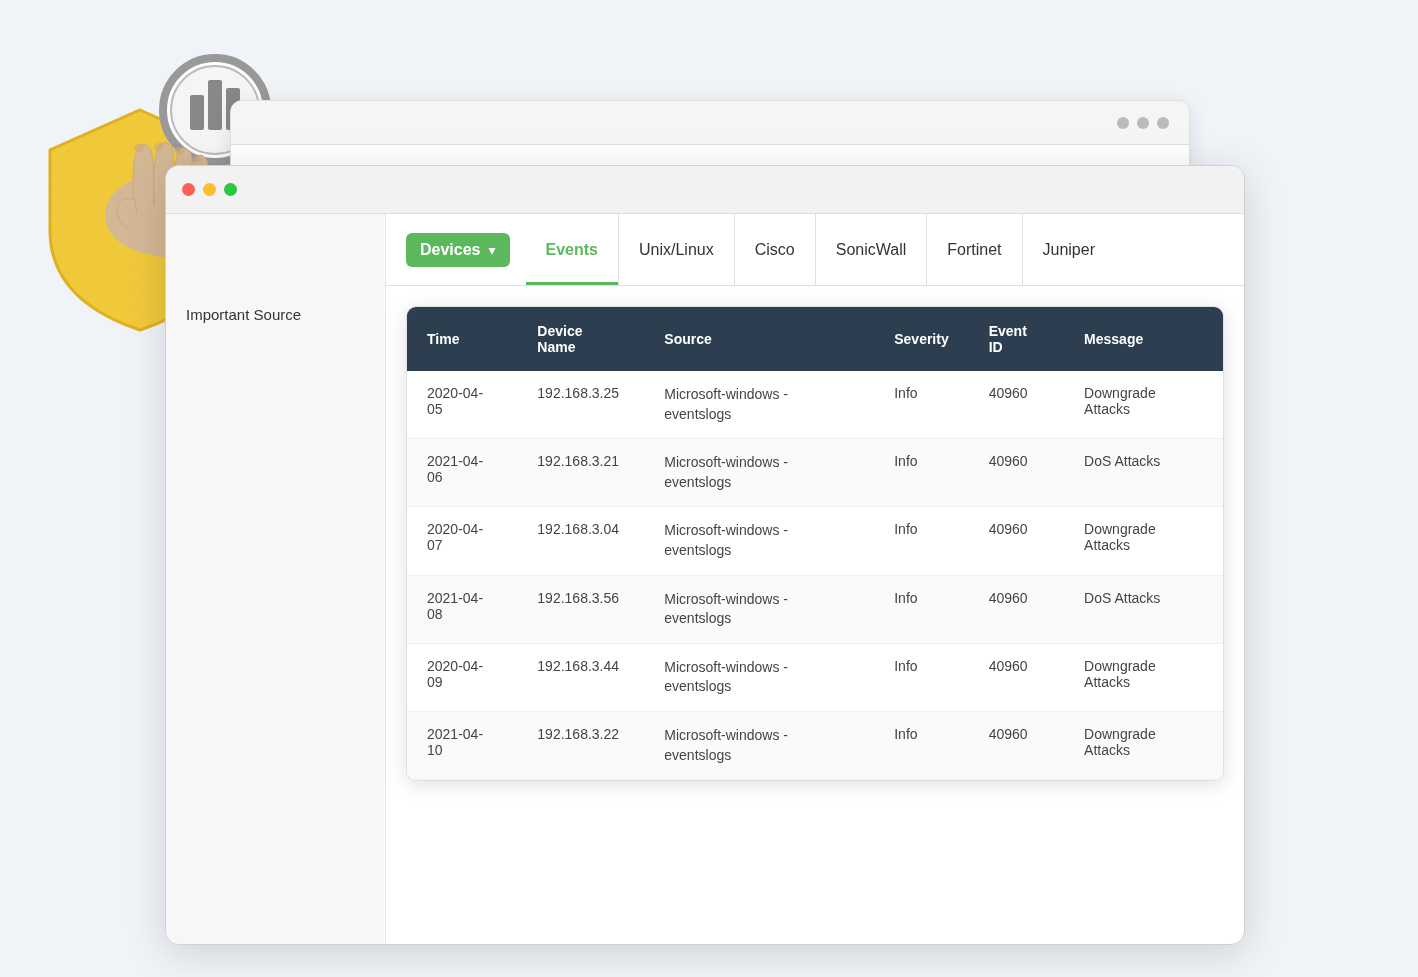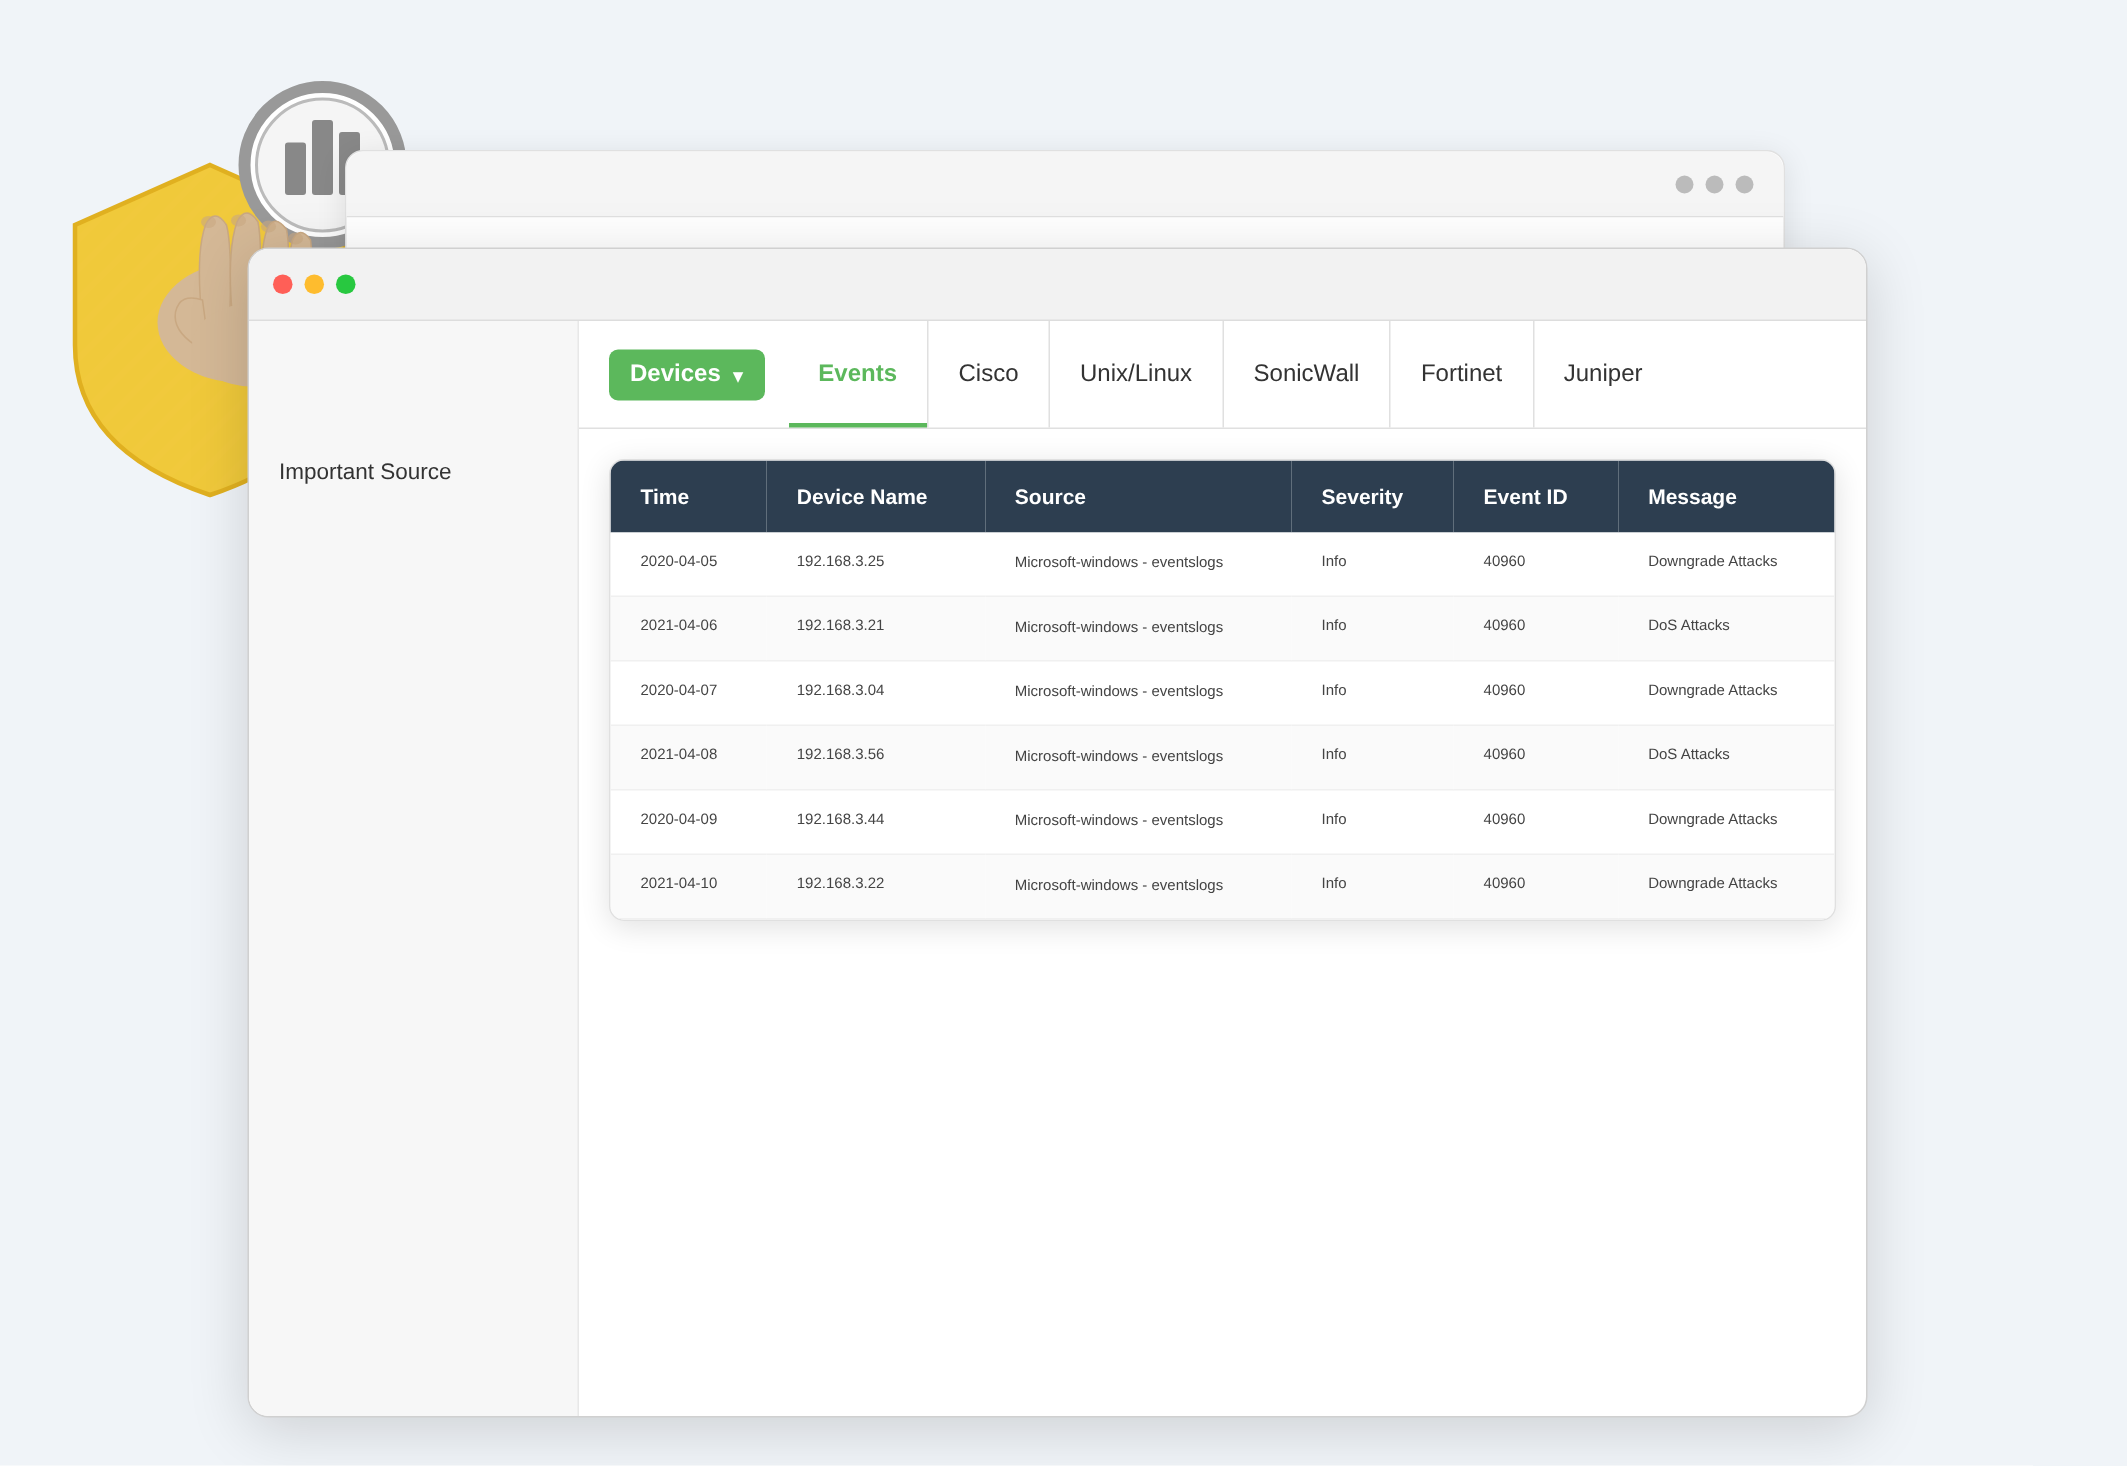--- a/index.html
+++ b/index.html
@@ -252,21 +252,21 @@
     tbody tr:nth-child(even) {
       background: #fafafa;
     }
 
     tbody tr:nth-child(odd) {
       background: white;
     }
 
     tbody td {
       padding: 14px 20px;
-      font-size: 10px;
+      font-size: 14px;
       color: #444;
       vertical-align: top;
     }
 
     .source-cell {
       line-height: 1.4;
     }
   </style>
 </head>
 <body>
@@ -347,24 +347,24 @@
 
         <div class="tab-bar">
           <div class="devices-dropdown">
             <span class="devices-dropdown-label">Devices</span>
             <span class="chevron-down">▾</span>
           </div>
           <div class="tab-item active">
             <span>Events</span>
           </div>
           <div class="tab-item">
+            <span>Unix/Linux</span>
+          </div>
+          <div class="tab-item">
             <span>Cisco</span>
-          </div>
-          <div class="tab-item">
-            <span>Unix/Linux</span>
           </div>
           <div class="tab-item">
             <span>SonicWall</span>
           </div>
           <div class="tab-item">
             <span>Fortinet</span>
           </div>
           <div class="tab-item">
             <span>Juniper</span>
           </div>

